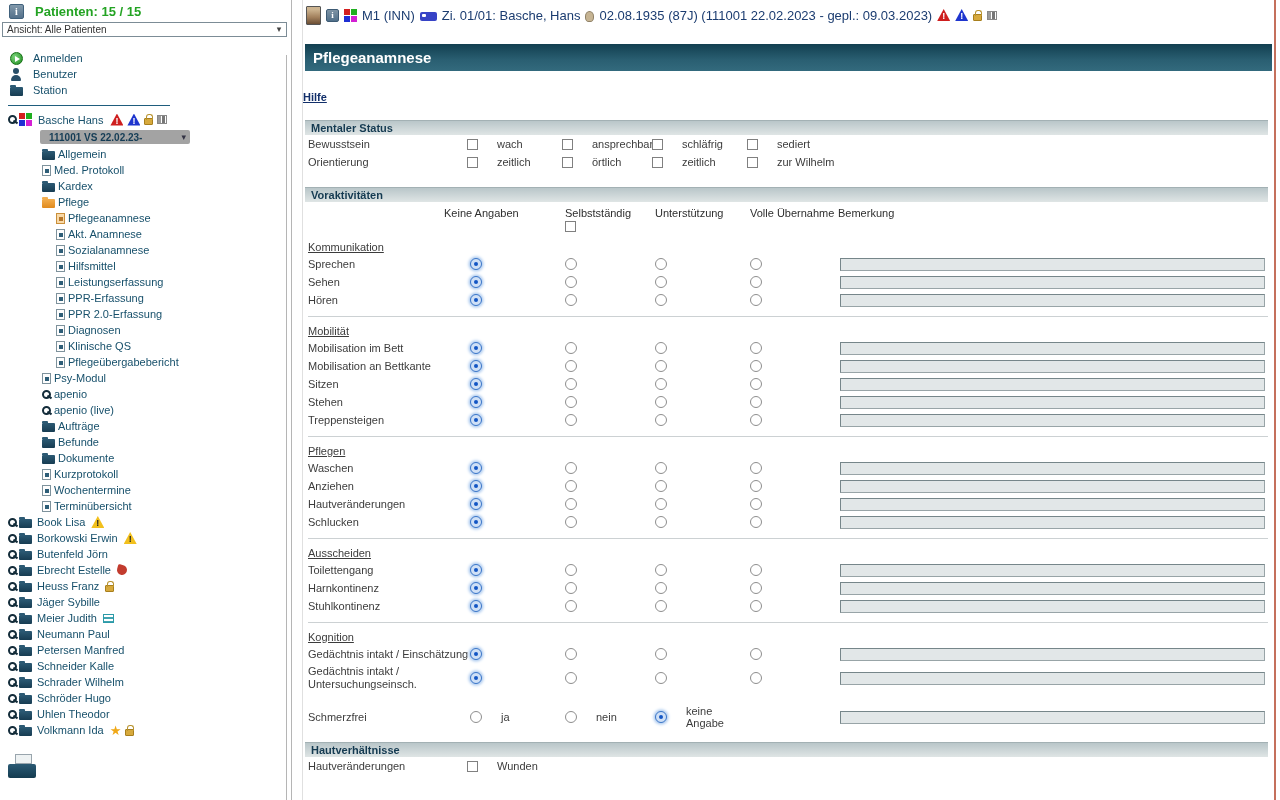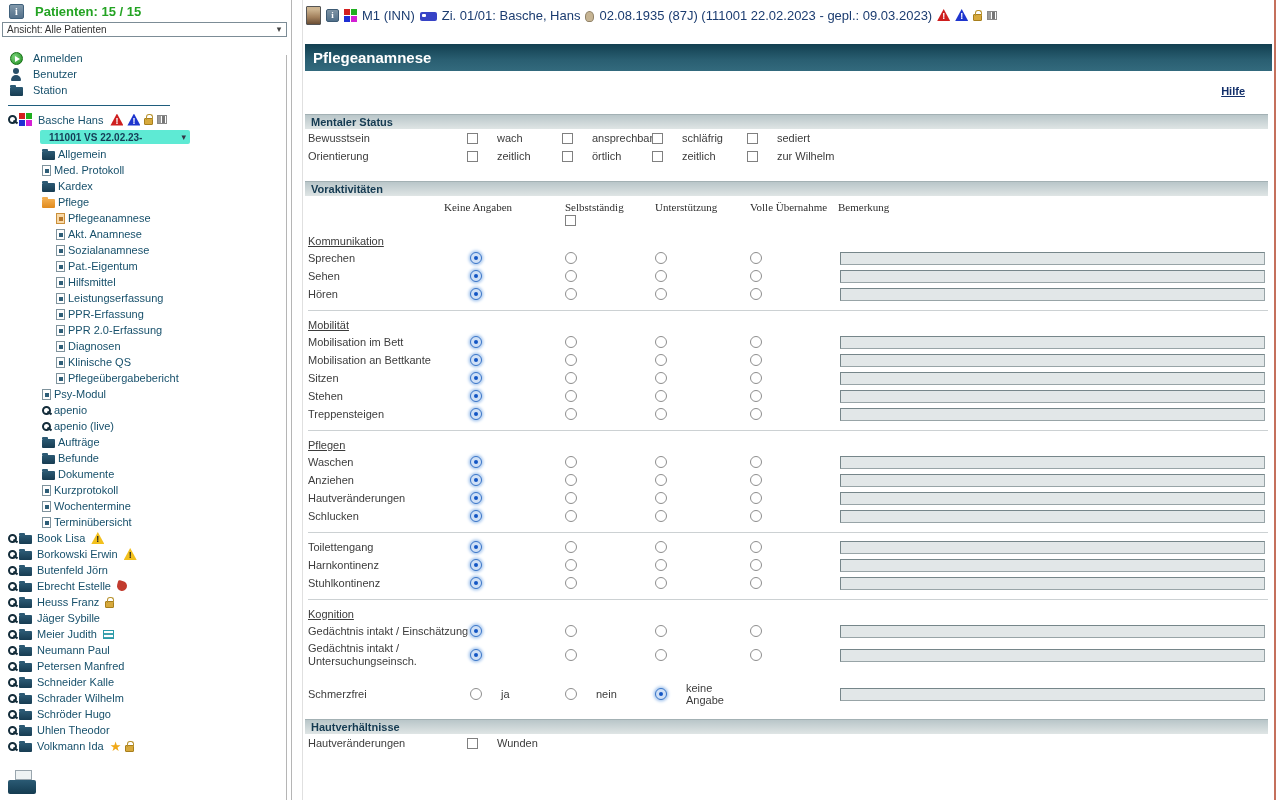--- a/index.html
+++ b/index.html
@@ -27,21 +27,21 @@
     background:#fff; display:flex; justify-content:space-between; align-items:center;
     font-size:10px; color:#333; padding:0 1px 0 4px; }
   .sb-select .chev { width:12px; height:11px; color:#444; font-size:9px; line-height:11px;
     text-align:center; }
   .sb-menu { margin-top:13px; }
   .sb-row { display:flex; align-items:center; height:16px; padding-left:10px; gap:10px; cursor:default; }
   .sb-label { color:#17506b; }
   .sb-divider { margin:7px 0 5px 8px; width:162px; height:1px; background:#1f5d7d; }
   .sb-patient-head { display:flex; align-items:center; height:17px; padding-left:8px; gap:2px; }
   .sb-patient-head .pname { margin:0 5px 0 4px; }
-  .case-select { margin:2px 0 2px 40px; width:150px; height:14px; background:#5eead4;
+  .case-select { margin:2px 0 2px 40px; width:150px; height:14px; background:#a3a3a3;
     border-radius:2px; display:flex; justify-content:space-between; align-items:center;
     padding:0 4px 0 9px; font-weight:bold; font-size:10px; color:#143c55; }
   .case-select .chev { font-size:9px; color:#334; }
   .tree-row { display:flex; align-items:center; height:16px; gap:3px; }
   .tree-row.lvl1 { padding-left:42px; }
   .tree-row.lvl2 { padding-left:56px; }
   .sb-patients .p-row { display:flex; align-items:center; height:16px; padding-left:8px; gap:2px; }
   .p-row .pname { margin-left:3px; margin-right:4px; }
   .badges { display:inline-flex; align-items:center; gap:4px; }
 
@@ -116,32 +116,32 @@
   .bedic { width:17px; height:9px; background:#3743c6; border-radius:2px; position:relative;
     margin-top:3px; flex:none; }
   .bedic::after { content:""; position:absolute; left:2px; top:2px; width:4px; height:3px;
     background:#fff; border-radius:1px; }
   .headic { width:9px; height:11px; background:#c6b493; border:1px solid #8f8066;
     border-radius:50% 50% 42% 42%; margin-top:2px; flex:none; }
 
   .title-band { margin:14px 2px 0 2px; height:27px; display:flex; align-items:center;
     padding-left:8px; color:#fff; font-weight:bold; font-size:15px;
     background:linear-gradient(180deg,#123f50 0%,#2a5f72 60%,#336a7d 100%); }
-  .help-row { height:16px; text-align:right; padding-right:29px; margin-top:10px; }
+  .help-row { height:16px; text-align:left; padding-right:29px; margin-top:16px; }
   .help { font-size:11px; font-weight:bold; color:#122f6a; text-decoration:underline; cursor:pointer; }
 
   .form { margin-top:17px; padding:0 6px 0 5px; font-size:11px; color:#3c3c3c; }
   .band { height:15px; margin-left:-3px; background:linear-gradient(180deg,#b9c6c9,#dfe5e5);
     border-top:1px solid #a3b1b4; display:flex; align-items:center; padding-left:6px;
     font-weight:bold; font-size:11px; color:#143a51; }
   .gap16 { height:16px; } .gapA { height:12px; } .gapB { height:13px; }
   .frow { display:grid; grid-template-columns:162px 95px 90px 95px 85px 1fr;
     align-items:center; min-height:18px; }
   .frow .cell { display:flex; align-items:center; }
-  .fhead { min-height:17px; align-items:end; padding-top:3px; color:#2e2e2e;font-family:Liberation Serif, serif; }
+  .fhead { min-height:17px; align-items:end; padding-top:3px; color:#2e2e2e; }
   .fhead .h1 { margin-left:-26px; }
   .fhead .h5 { margin-left:3px; }
   .cbrow { min-height:14px; }
   .grp { text-decoration:underline; margin:6px 0 1px; min-height:15px; display:flex; align-items:center; }
   .sep { height:1px; background:#ccd1d3; margin:7px 0 5px; }
   .radio { width:12px; height:12px; border:1px solid #8e8e8e; border-radius:50%; background:#fff;
     display:inline-block; position:relative; flex:none; }
   .radio.on { border-color:#3b76c8; background:#cfe0f6; box-shadow:0 0 3px 1.5px #a9c8ee; }
   .radio.on::after { content:""; position:absolute; left:3px; top:3px; width:4px; height:4px;
     border-radius:50%; background:#1356c4; }
@@ -226,24 +226,20 @@
         <div class="tree-row lvl2">
           <span class="docic"></span>
           <span class="sb-label">Akt. Anamnese</span>
         </div>
         <div class="tree-row lvl2">
           <span class="docic"></span>
           <span class="sb-label">Sozialanamnese</span>
         </div>
         <div class="tree-row lvl2">
           <span class="docic"></span>
-          <span class="sb-label">Pat.-Eigentum</span>
-        </div>
-        <div class="tree-row lvl2">
-          <span class="docic"></span>
           <span class="sb-label">Hilfsmittel</span>
         </div>
         <div class="tree-row lvl2">
           <span class="docic"></span>
           <span class="sb-label">Leistungserfassung</span>
         </div>
         <div class="tree-row lvl2">
           <span class="docic"></span>
           <span class="sb-label">PPR-Erfassung</span>
         </div>
@@ -716,20 +712,21 @@
               <span class="radio"></span>
             </span>
             <span class="cell">
               <span class="radio"></span>
             </span>
             <span class="cell c5full">
               <span class="binput"></span>
             </span>
           </div>
           <div class="sep"></div>
+          <div class="grp">Ausscheiden</div>
           <div class="frow">
             <span class="cell">Toilettengang</span>
             <span class="cell">
               <span class="radio on"></span>
             </span>
             <span class="cell">
               <span class="radio"></span>
             </span>
             <span class="cell">
               <span class="radio"></span>

